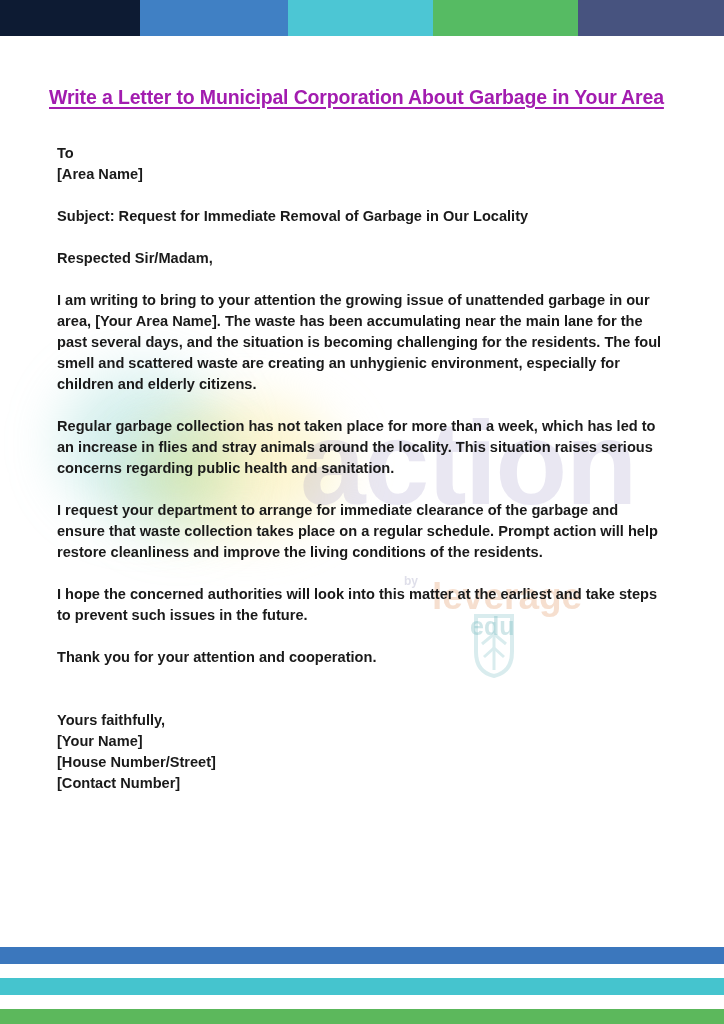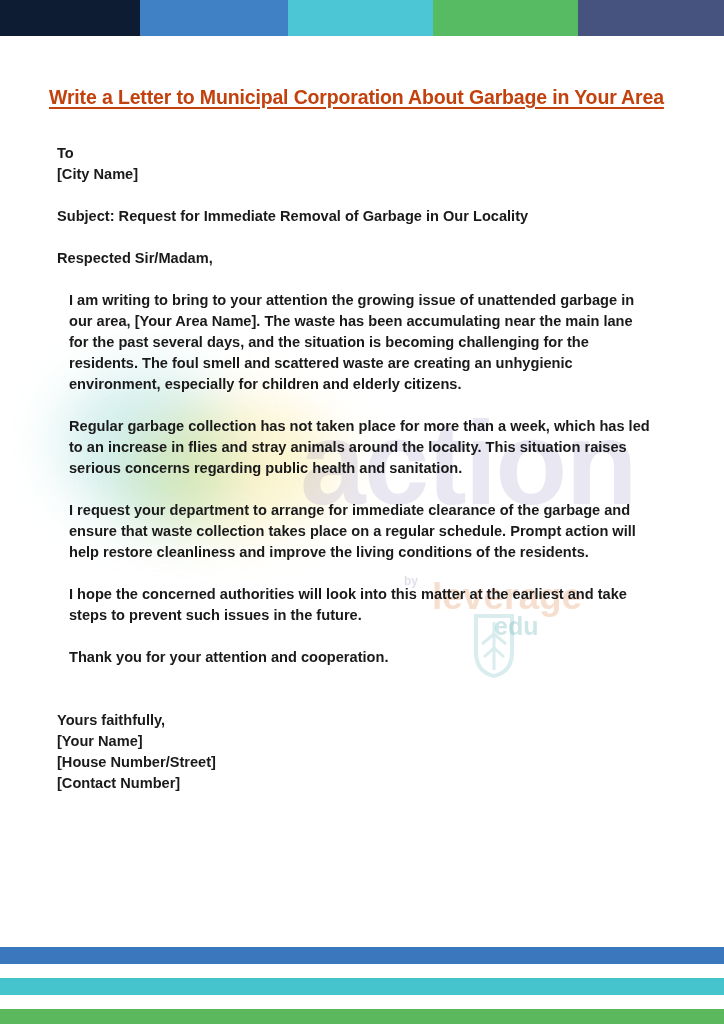--- a/index.html
+++ b/index.html
@@ -68,21 +68,21 @@
   .wm-sub {
     position:absolute;
     left:432px; top:578px;
     font-size:37px; font-weight:700;
     color:rgba(226,150,95,0.30);
     letter-spacing:0px;
     line-height:1;
   }
   .wm-sub2 {
     position:absolute;
-    left:494px; top:614px;
+    left:470px; top:614px;
     font-size:25px; font-weight:700;
     color:rgba(110,180,185,0.33);
     line-height:1;
   }
   .wm-leaf {
     position:absolute;
     left:462px; top:612px;
     width:64px; height:66px;
     opacity:0.26;
   }
@@ -93,40 +93,40 @@
     top:0; left:0;
     width:724px;
     z-index:3;
   }
   .doc-title {
     position:absolute;
     left:49px; top:86px;
     width:650px;
     font-size:19.5px;
     font-weight:700;
-    color:#c2410c;
+    color:#a21caf;
     text-decoration:underline;
     text-underline-offset:3px;
     text-decoration-thickness:2px;
     letter-spacing:-0.15px;
     white-space:nowrap;
   }
   .letter {
     position:absolute;
     left:57px; top:143px;
     width:610px;
     font-size:14.6px;
     font-weight:700;
     color:#1a1a1a;
     line-height:21px;
   }
   .blk { margin:0 0 21px 0; }
   .blk.tight { margin-bottom:12px; }
   .blk .ln { display:block; white-space:pre-wrap; }
-  .blk p { margin:12px; }
+  .blk p { margin:0; }
   .spacer-lg { height:21px; }
 
   
   .footbars {
     position:absolute;
     left:0; bottom:0;
     width:724px; height:84px;
     z-index:6;
   }
   .footbar { position:absolute; left:0; width:724px; }
@@ -160,21 +160,21 @@
   </div>
 
   <div class="content">
 
     <div class="doc-title">Write a Letter to Municipal Corporation About Garbage in Your Area</div>
 
     <div class="letter">
 
       <div class="blk">
         <span class="ln">To</span>
-        <span class="ln">[City Name]</span>
+        <span class="ln">[Area Name]</span>
       </div>
 
       <div class="blk">
         <span class="ln">Subject: Request for Immediate Removal of Garbage in Our Locality</span>
       </div>
 
       <div class="blk">
         <span class="ln">Respected Sir/Madam,</span>
       </div>
 

